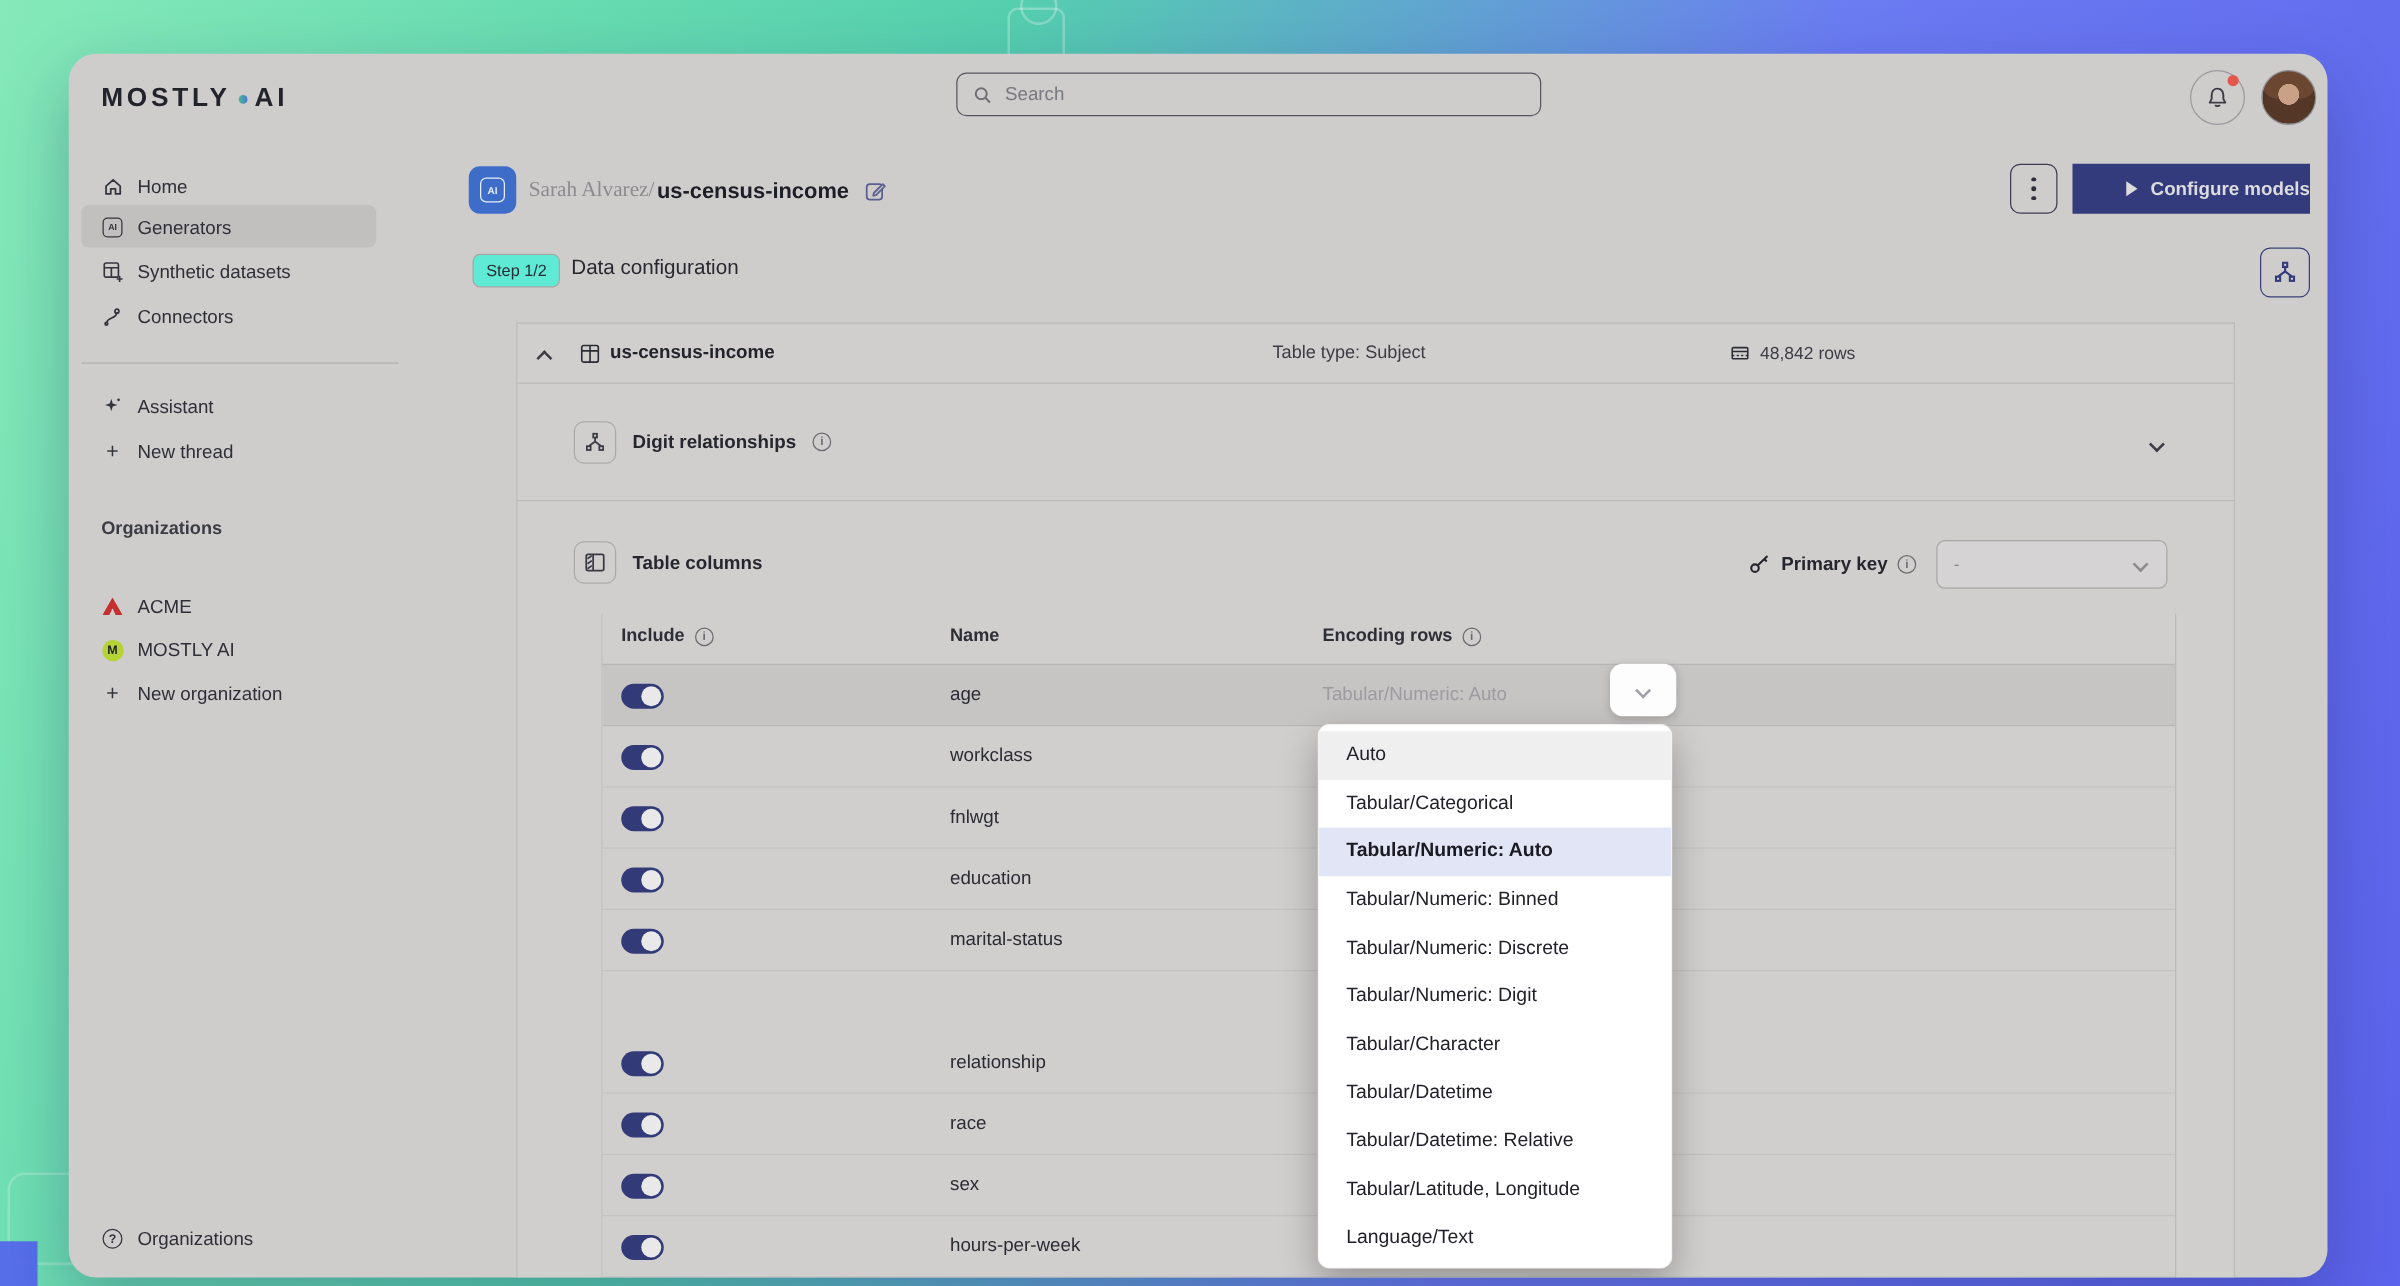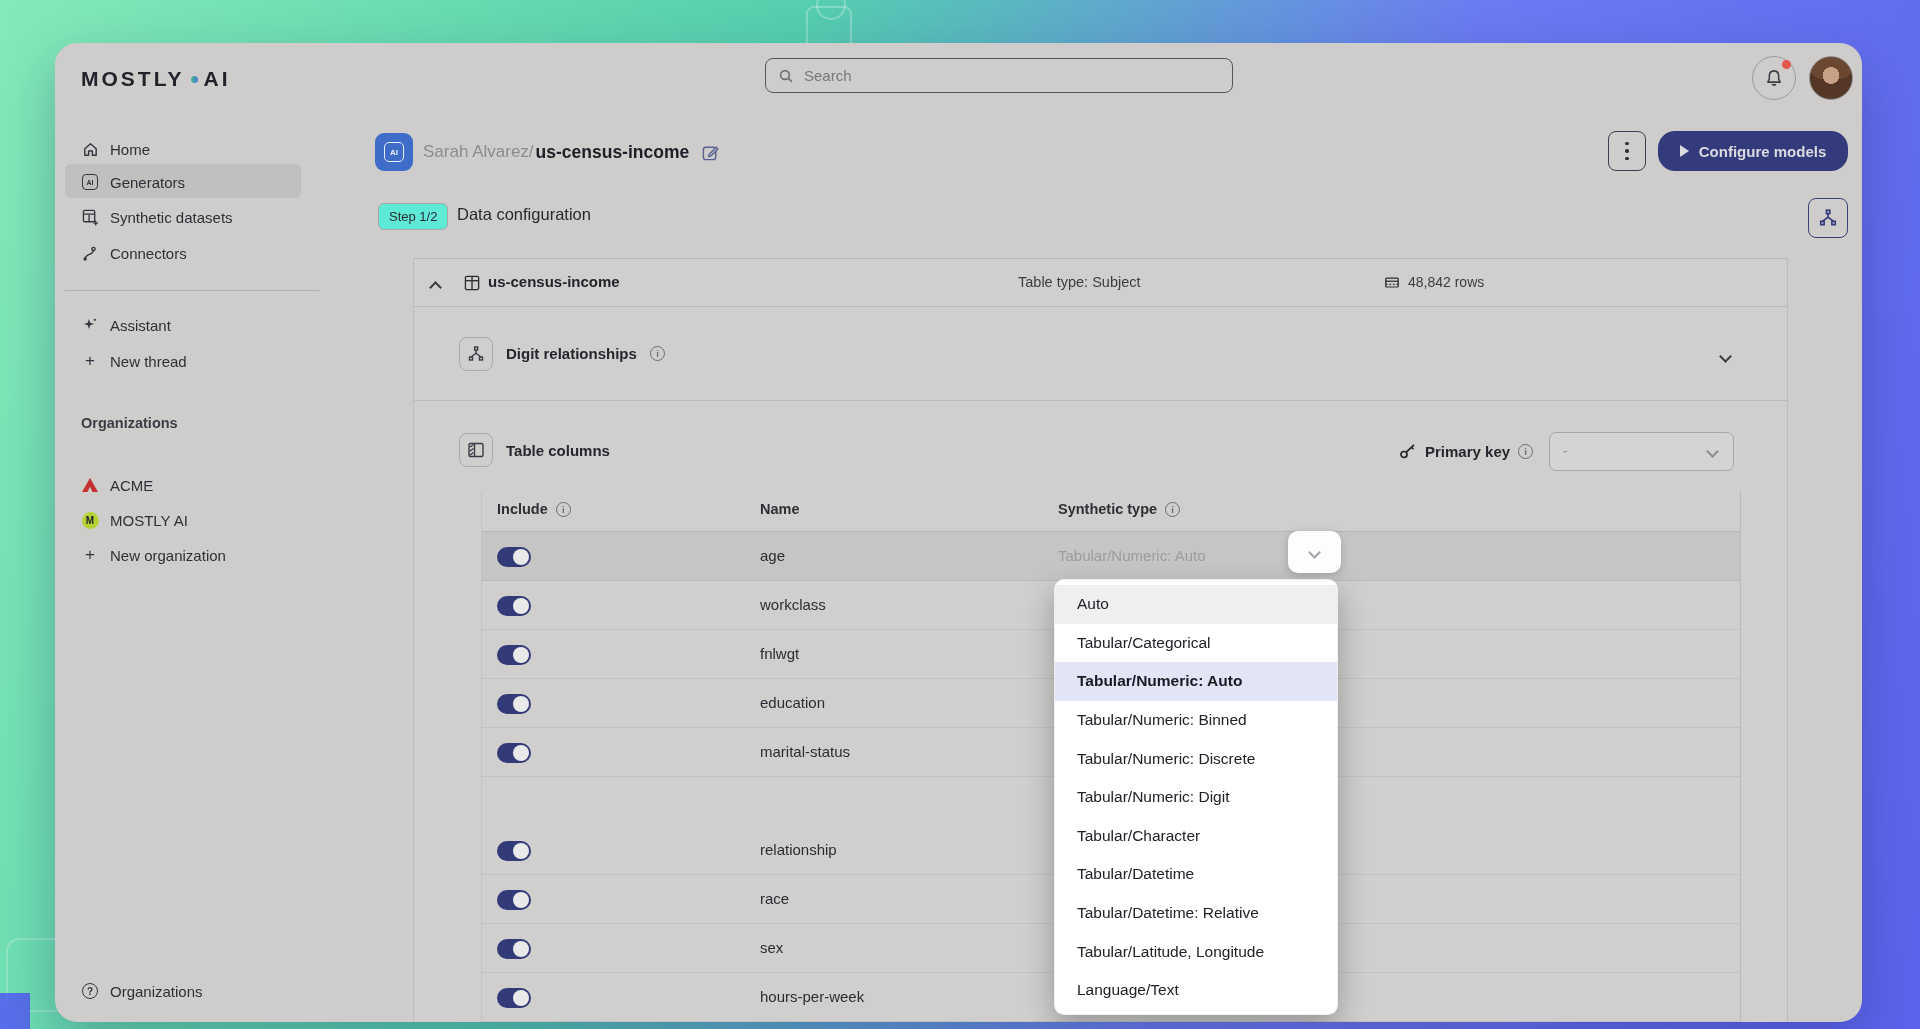--- a/index.html
+++ b/index.html
@@ -54,28 +54,28 @@
   .qicon { width:16px; height:16px; border:1.4px solid #34343e; border-radius:50%; font-size:10px; font-weight:700;
     display:flex; align-items:center; justify-content:center; color:#34343e; }
   .plus { font-size:17px; font-weight:400; color:#34343e; line-height:16px; }
 
   
   .appicon { position:absolute; left:320px; top:90px; width:38px; height:38px; border-radius:9px; background:#3d6dc9;
     display:flex; align-items:center; justify-content:center; }
   .appicon .chip { width:20px; height:20px; border:1.6px solid #e8eefc; border-radius:5px; color:#e8eefc;
     font-size:8px; font-weight:800; display:flex; align-items:center; justify-content:center; }
   .titlebar { position:absolute; left:368px; top:90px; height:38px; display:flex; align-items:center; gap:2px; }
-  .owner { font-size:17px; color:#8b8b90; }
+  .owner { font-size:17px; color:#8b8b90;font-family:Liberation Serif, serif; }
   .gname { font-size:17.5px; font-weight:700; color:#1e1e26; }
   .editbtn { margin-left:10px; display:flex; align-items:center; cursor:pointer; }
   .kebab { position:absolute; left:1553px; top:88px; width:38px; height:40px; border:1px solid #3c3c52; border-radius:8px;
     display:flex; flex-direction:column; align-items:center; justify-content:center; gap:4px; cursor:pointer; }
   .kebab i { width:3.5px; height:3.5px; border-radius:50%; background:#2f2f3a; }
-  .cfgbtn { position:absolute; left:1603px; top:88px; width:190px; height:40px; border-radius:17px; background:#343b7c;
-    color:#dcdcdf; font-size:15px; font-weight:600; display:flex; align-items:center; justify-content:center; gap:10px; cursor:pointer; }
+  .cfgbtn { position:absolute; left:1603px; top:88px; width:190px; height:40px; border-radius:0; background:#343b7c;
+    color:#dcdcdf; font-size:15px; font-weight:600; display:flex; align-items:center; justify-content:flex-end; gap:10px; cursor:pointer; }
   .playico { width:0; height:0; border-left:9px solid #dcdcdf; border-top:6px solid transparent; border-bottom:6px solid transparent; }
 
   .stepbadge { position:absolute; left:323px; top:160px; height:27px; padding:12px 10px; border:1px solid #a9a7a6;
     background:#5eead4; border-radius:6px; font-size:13px; font-weight:400; color:#2b2b33; display:flex; align-items:center; }
   .steptitle { position:absolute; left:402px; top:162px; font-size:16.5px; color:#28282f; }
   .toolbtn { position:absolute; left:1753px; top:155px; width:40px; height:40px; border:1.5px solid #3a4076; border-radius:8px;
     display:flex; align-items:center; justify-content:center; cursor:pointer; color:#343b7c; }
 
   
   .tcard { position:absolute; left:358px; top:215px; width:1375px; height:764px; background:#d1cfce;
@@ -361,21 +361,21 @@
     </div>
 
     <div class="region">
       <div class="chead">
         <span class="h1">
           <span>Include</span>
           <span class="info">i</span>
         </span>
         <span class="h2">Name</span>
         <span class="h3">
-          <span>Synthetic type</span>
+          <span>Encoding rows</span>
           <span class="info">i</span>
         </span>
       </div>
       <div class="rowswrap">
           <div class="trow hl" style="top: 0px;">
     <span class="toggle"></span>
     <span class="rname">age</span>
     <span class="renc">Tabular/Numeric: Auto</span>
   </div>
           <div class="trow" style="top: 49px;">

